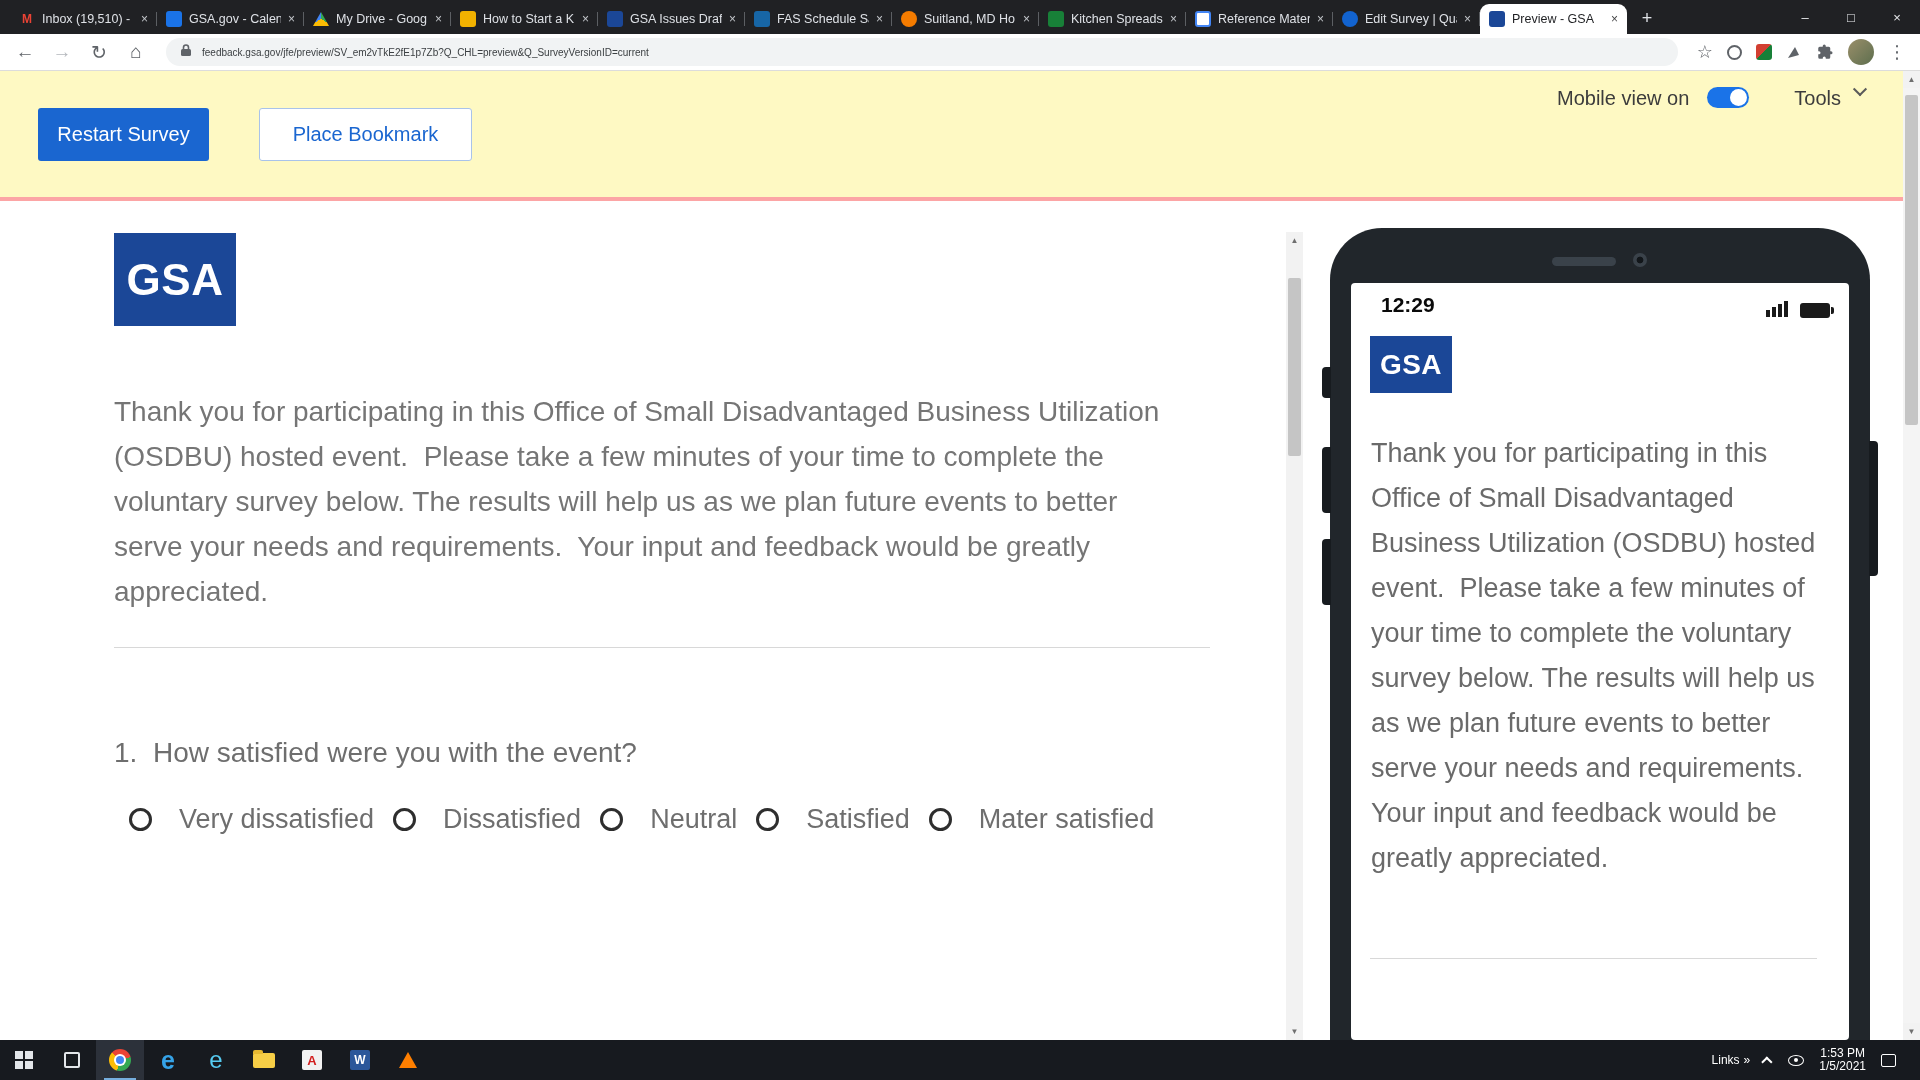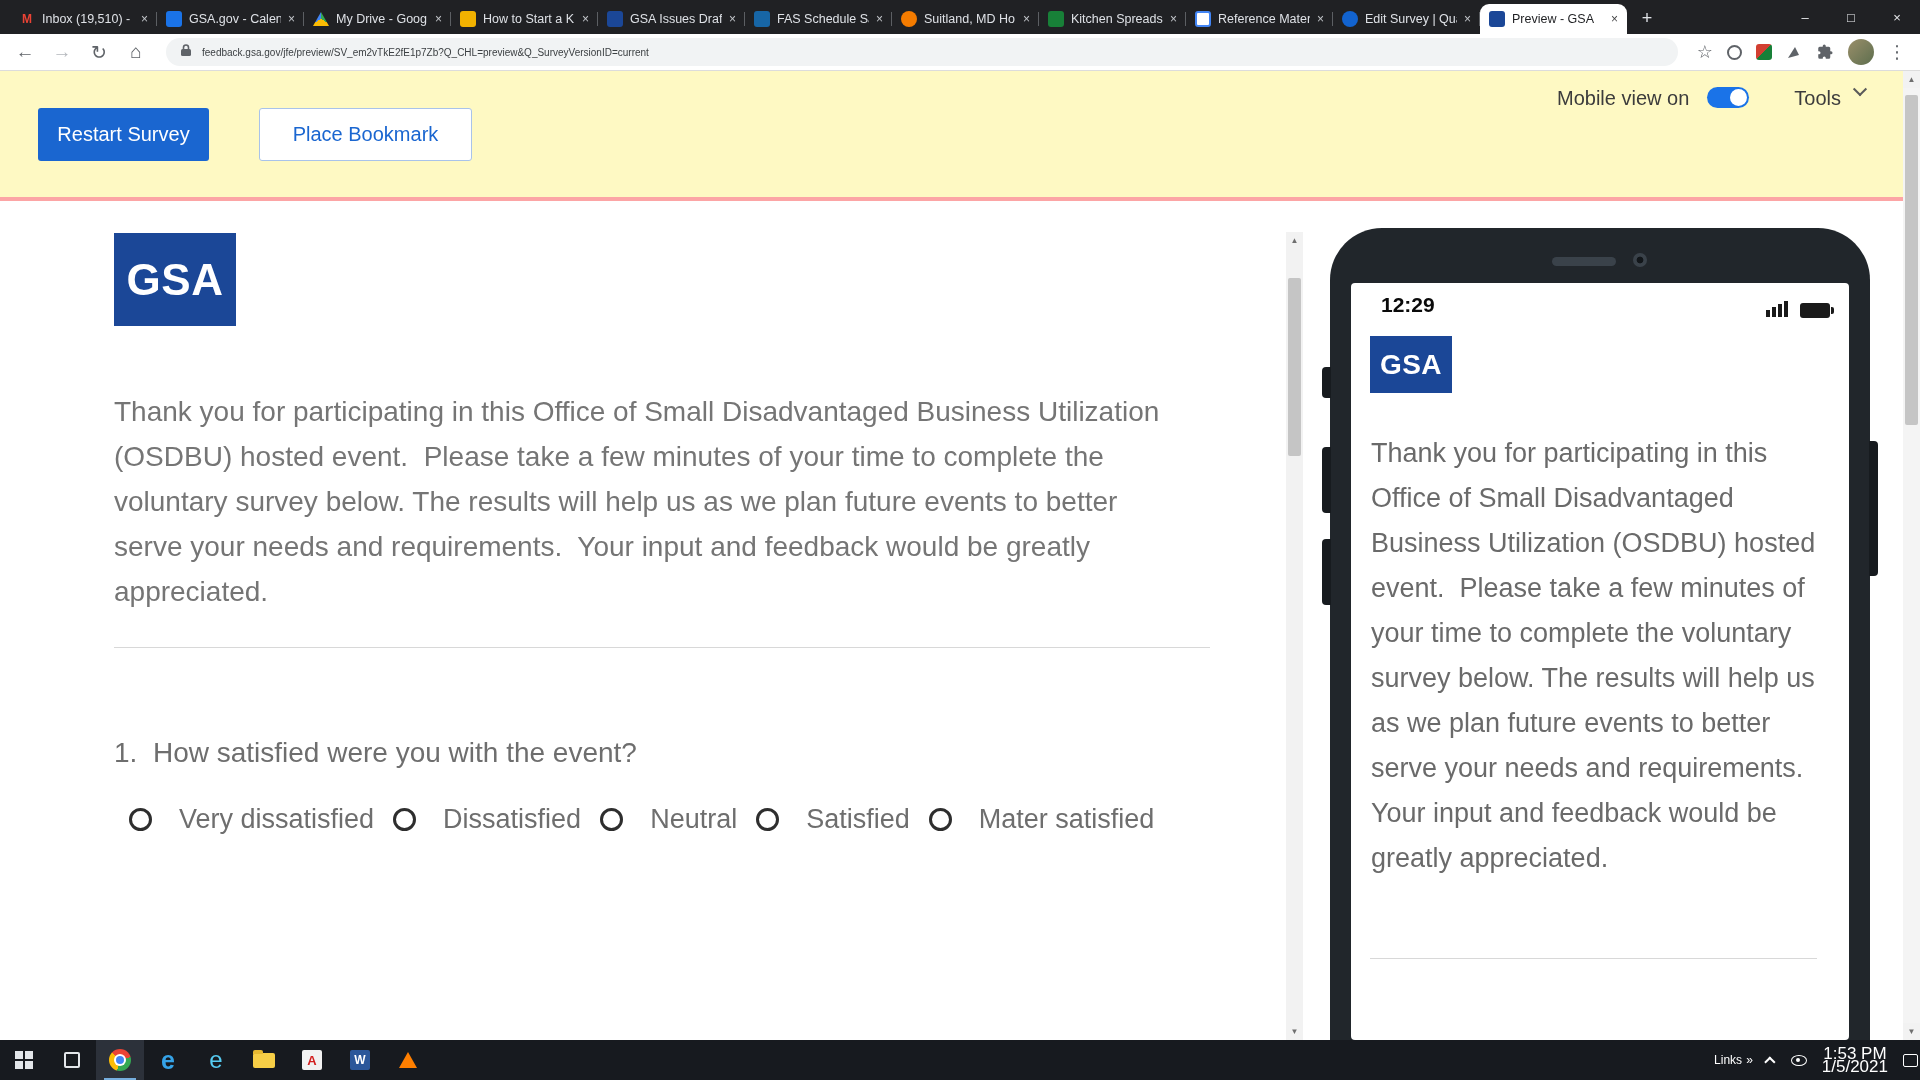--- a/index.html
+++ b/index.html
@@ -133,28 +133,28 @@
   .ie-e   { color:#56ccf2; font-size:24px; line-height:1; }
   .folder { width:22px; height:15px; background:#f7ce46; border-radius:2px; position:relative; }
   .folder::before { content:""; position:absolute; top:-3px; left:0; width:10px; height:4px;
                     background:#e8b931; border-radius:2px 2px 0 0; }
   .adobe-ic { width:20px; height:20px; background:#f2f2f2; border-radius:2px; color:#d21f1f;
               font-weight:bold; font-size:13px; display:flex; align-items:center; justify-content:center; }
   .word-ic { width:20px; height:20px; background:#2b579a; border-radius:2px; color:#fff; font-weight:bold;
              font-size:12px; display:flex; align-items:center; justify-content:center; }
   .vlc-ic { width:0; height:0; border-left:9px solid transparent; border-right:9px solid transparent;
             border-bottom:16px solid #ff7f00; }
-  .tray { margin-left:auto; display:flex; align-items:center; gap:15px; padding-right:2px; }
+  .tray { margin-left:auto; display:flex; align-items:center; gap:15px; padding-right:24px; }
   .links { font-size:12px; display:flex; align-items:center; gap:4px; }
   .chev-up { width:8px; height:8px; border-left:2px solid #fff; border-top:2px solid #fff;
              transform:rotate(45deg) translateY(3px); }
   .eye { width:16px; height:11px; border:1.5px solid #fff; border-radius:50%; position:relative; }
   .eye::after { content:""; position:absolute; left:4.5px; top:2.5px; width:4px; height:4px;
                 border-radius:50%; background:#fff; }
-  .clock { text-align:center; font-size:17px; line-height:13px; }
+  .clock { text-align:center; font-size:12px; line-height:13px; }
   .notif { width:15px; height:13px; border:1.5px solid #fff; border-radius:2px; }
 </style>
 </head>
 <body>
 
 <div class="tabstrip">
   <div class="tab">
     <span class="favicon fav-gmail">M</span>
     <span class="tab-label">Inbox (19,510) -</span>
     <span class="tab-close">×</span>

